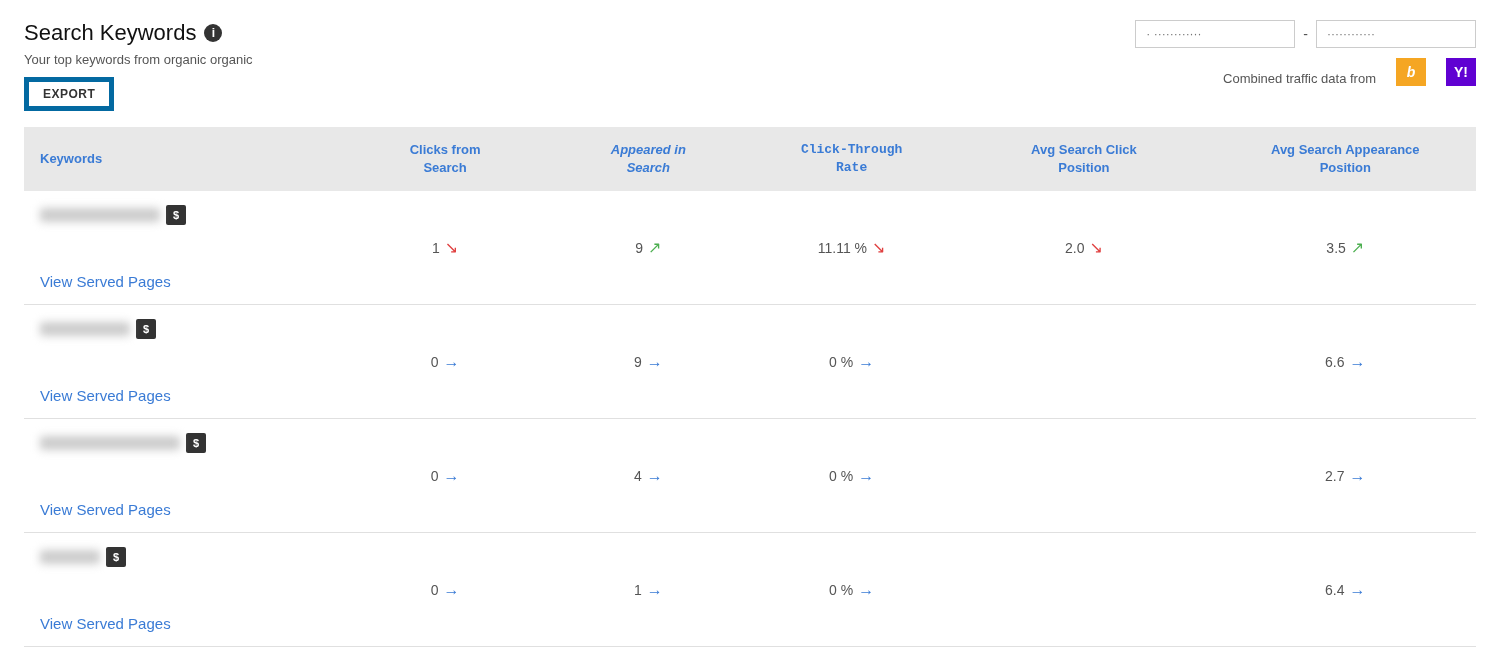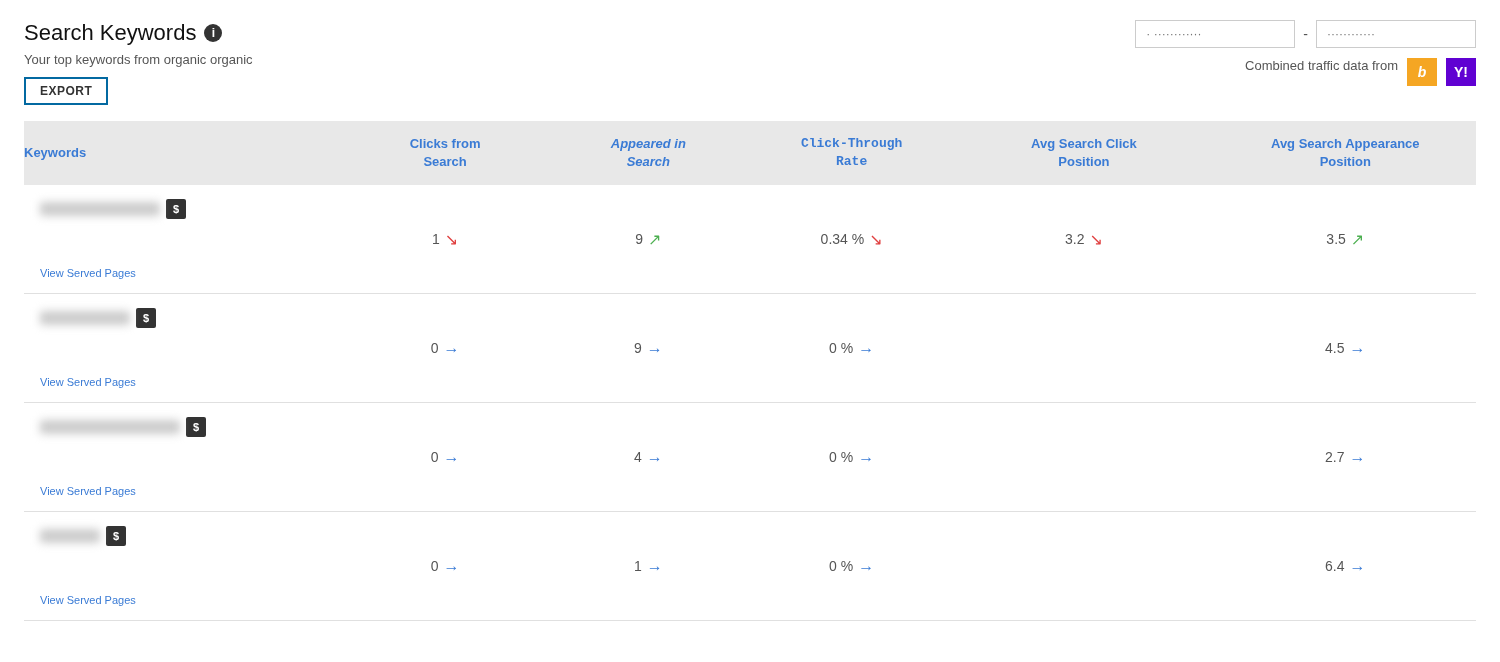--- a/index.html
+++ b/index.html
@@ -38,21 +38,21 @@
       font-size: 12px;
       font-weight: bold;
       cursor: pointer;
     }
     .subtitle {
       font-size: 13px;
       color: #555;
       margin-bottom: 10px;
     }
     .export-btn {
-      border: 2px solid #0369a1;
+      border: 5px solid #0369a1;
       background: #fff;
       padding: 5px 14px;
       font-size: 12px;
       font-weight: bold;
       letter-spacing: 0.5px;
       cursor: pointer;
       color: #333;
     }
     .date-range-block {
       display: flex;
@@ -66,22 +66,22 @@
       color: #aaa;
       width: 160px;
       background: #fff;
     }
     .date-separator {
       font-size: 14px;
       color: #555;
     }
     .traffic-block {
       display: flex;
-      align-items: flex-start;
-      gap: 9px;
+      align-items: flex-end;
+      gap: 20px;
       margin-top: 10px;
       font-size: 13px;
       color: #555;
       justify-content: flex-end;
     }
     .bing-logo {
       display: inline-flex;
       align-items: center;
       justify-content: center;
       background: #f5a623;
@@ -120,21 +120,21 @@
     }
     .kw-table th {
       padding: 14px 10px;
       font-size: 13px;
       font-weight: bold;
       color: #3a7bd5;
       line-height: 1.4;
     }
     .kw-table th.col-keywords {
       text-align: left;
-      padding-left: 0;
+      padding-left: 16px;
       width: 22%;
     }
     .kw-table th.col-clicks { width: 14%; }
     .kw-table th.col-appeared { width: 14%; font-style: italic; }
     .kw-table th.col-ctr { width: 14%; font-family: Liberation Mono, monospace; }
     .kw-table th.col-avgclick { width: 18%; }
     .kw-table th.col-avgappear { width: 18%; }
 
     .kw-table tbody tr {
       border-bottom: 1px solid #e0e0e0;
@@ -171,21 +171,21 @@
       background: #333;
       color: #fff;
       font-size: 11px;
       font-weight: bold;
       width: 20px;
       height: 20px;
       border-radius: 2px;
       cursor: pointer;
     }
     .view-served {
-      font-size: 11px;
+      font-size: 15px;
       color: #3a7bd5;
       cursor: pointer;
       margin-top: 48px;
     }
     .cell-value {
       display: inline-flex;
       align-items: center;
       gap: 5px;
     }
   </style>
@@ -237,25 +237,25 @@
         </td>
         <td><span class="cell-value">
             <span>1</span>
             <span style="color: rgb(224, 64, 64); font-size: 16px;">↘</span>
           </span></td>
         <td><span class="cell-value">
             <span>9</span>
             <span style="color: rgb(76, 175, 80); font-size: 16px;">↗</span>
           </span></td>
         <td><span class="cell-value">
-            <span>0.34 %</span>
+            <span>11.11 %</span>
             <span style="color: rgb(224, 64, 64); font-size: 16px;">↘</span>
           </span></td>
         <td><span class="cell-value">
-            <span>3.2</span>
+            <span>2.0</span>
             <span style="color: rgb(224, 64, 64); font-size: 16px;">↘</span>
           </span></td>
         <td><span class="cell-value">
             <span>3.5</span>
             <span style="color: rgb(76, 175, 80); font-size: 16px;">↗</span>
           </span></td>
       </tr>
       <tr>
         <td class="col-keywords">
           <div class="keyword-row">
@@ -271,21 +271,21 @@
         <td><span class="cell-value">
             <span>9</span>
             <span style="color: rgb(58, 123, 213); font-size: 16px;">→</span>
           </span></td>
         <td><span class="cell-value">
             <span>0 %</span>
             <span style="color: rgb(58, 123, 213); font-size: 16px;">→</span>
           </span></td>
         <td></td>
         <td><span class="cell-value">
-            <span>4.5</span>
+            <span>6.6</span>
             <span style="color: rgb(58, 123, 213); font-size: 16px;">→</span>
           </span></td>
       </tr>
       <tr>
         <td class="col-keywords">
           <div class="keyword-row">
             <span class="blurred-text" style="width: 140px;"></span>
             <span class="dollar-badge">$</span>
           </div>
           <div class="view-served">View Served Pages</div>

